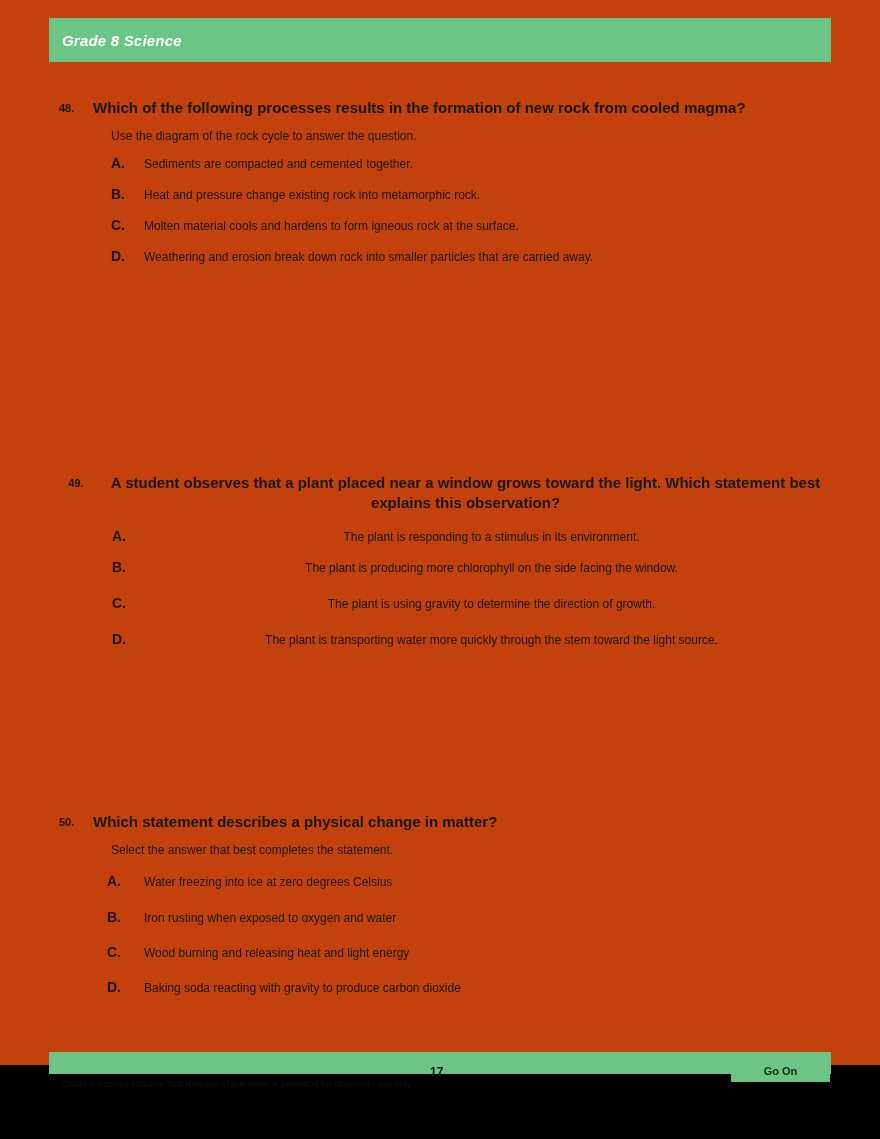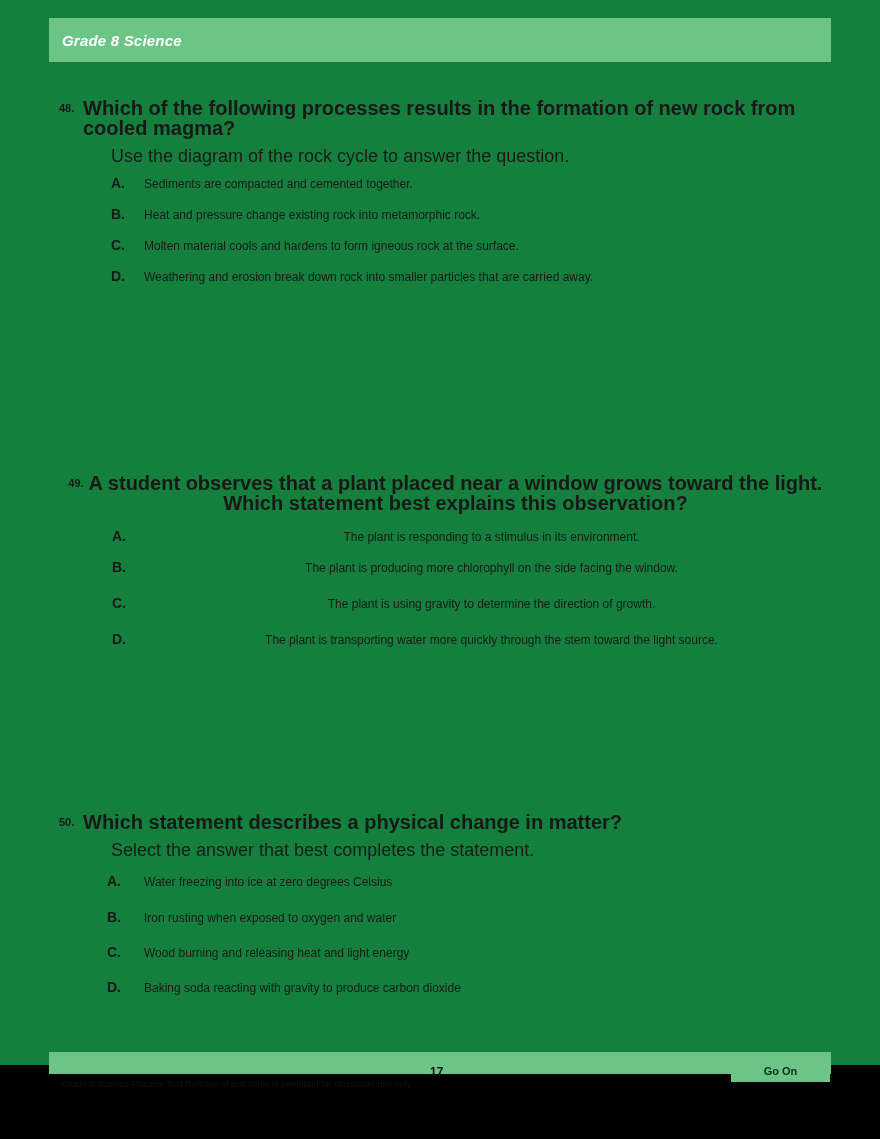--- a/index.html
+++ b/index.html
@@ -13,21 +13,21 @@
     position: relative;
     font-family: "Liberation Sans", sans-serif;
     overflow: hidden;
   }
 
   .page {
     position: absolute;
     left: 0; top: 0;
     width: 880px;
     height: 1065px;
-    background: #15803d;
+    background: #c2410c;
   }
 
   
   .header-banner {
     position: absolute;
     left: 49px;
     top: 18px;
     width: 782px;
     height: 44px;
     background: #6cc587;
@@ -60,33 +60,33 @@
     left: 10px;
     top: 0;
     width: 34px;
     color: #181818;
     font-size: 11px;
     font-weight: bold;
     line-height: 20px;
   }
 
   .q-text {
-    margin-left: 34px;
-    color: #181818;
-    font-size: 20px;
+    margin-left: 44px;
+    color: #181818;
+    font-size: 15px;
     font-weight: bold;
     line-height: 20px;
     max-width: 745px;
   }
 
   .q-sub {
     margin-left: 62px;
     margin-top: 9px;
     color: #1a1a1a;
-    font-size: 18px;
+    font-size: 12px;
     line-height: 19px;
     max-width: 700px;
   }
 
   
   .options {
     margin-top: 8px;
   }
   .option {
     position: relative;

